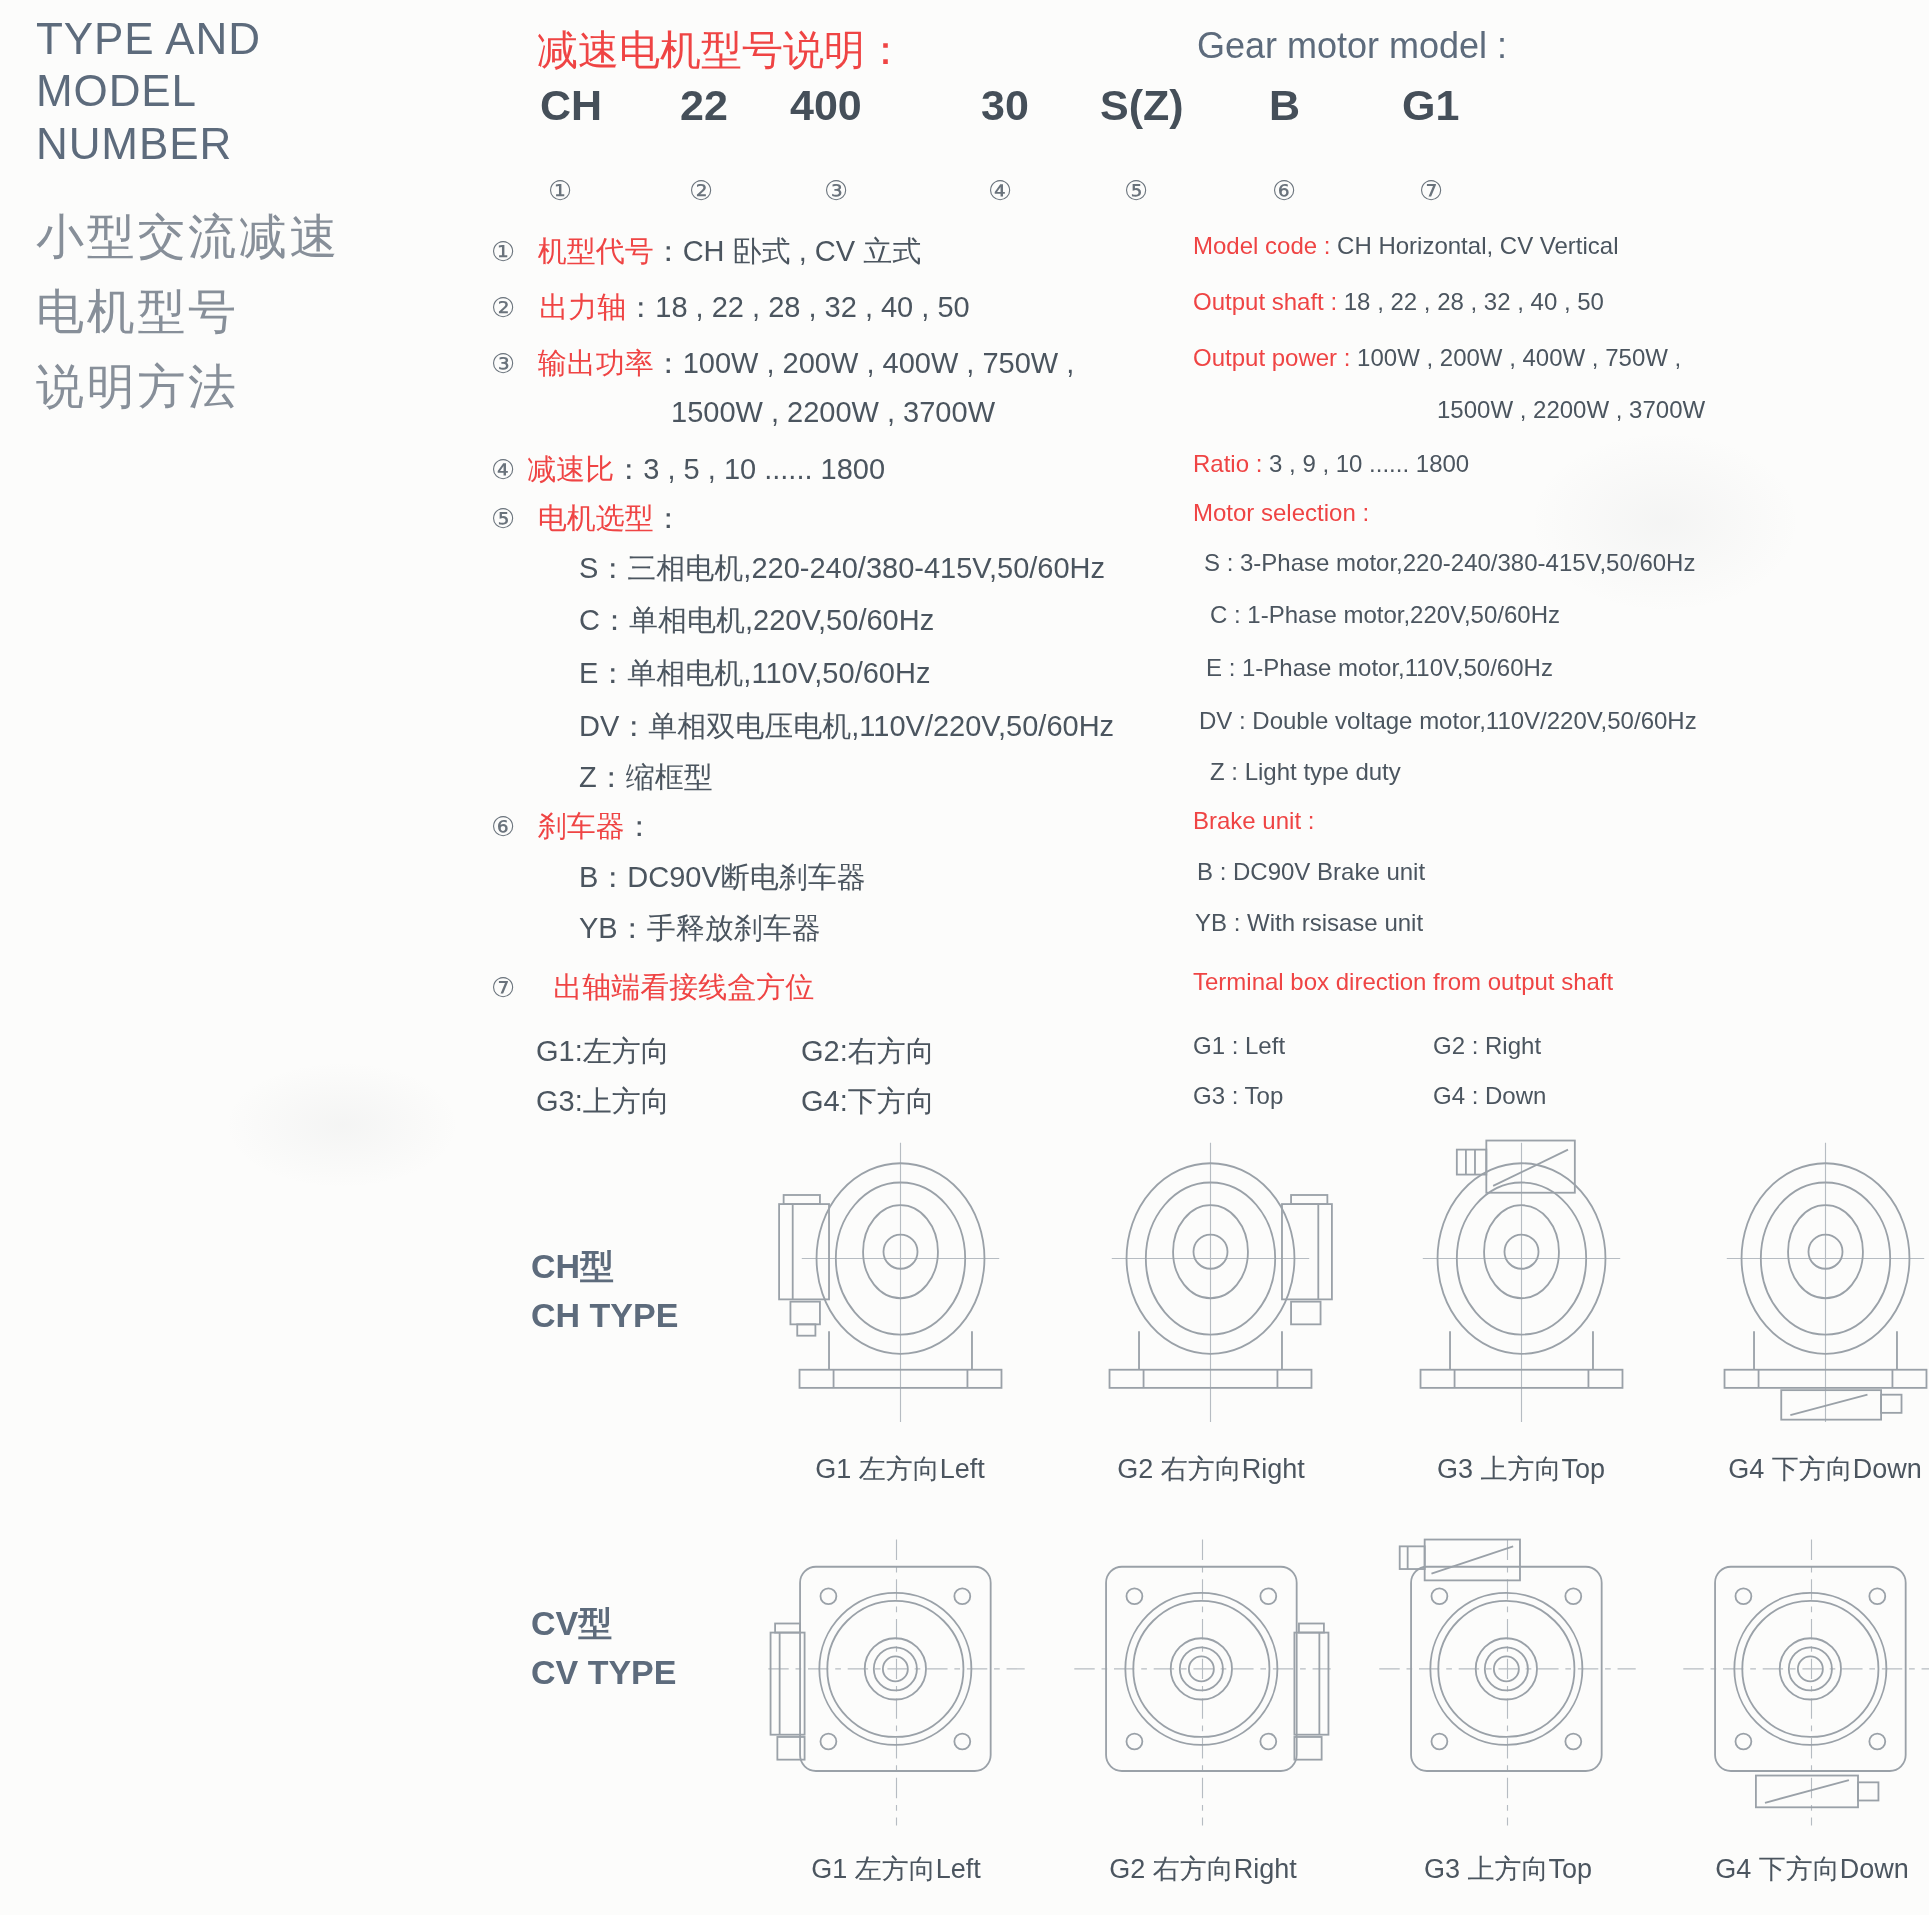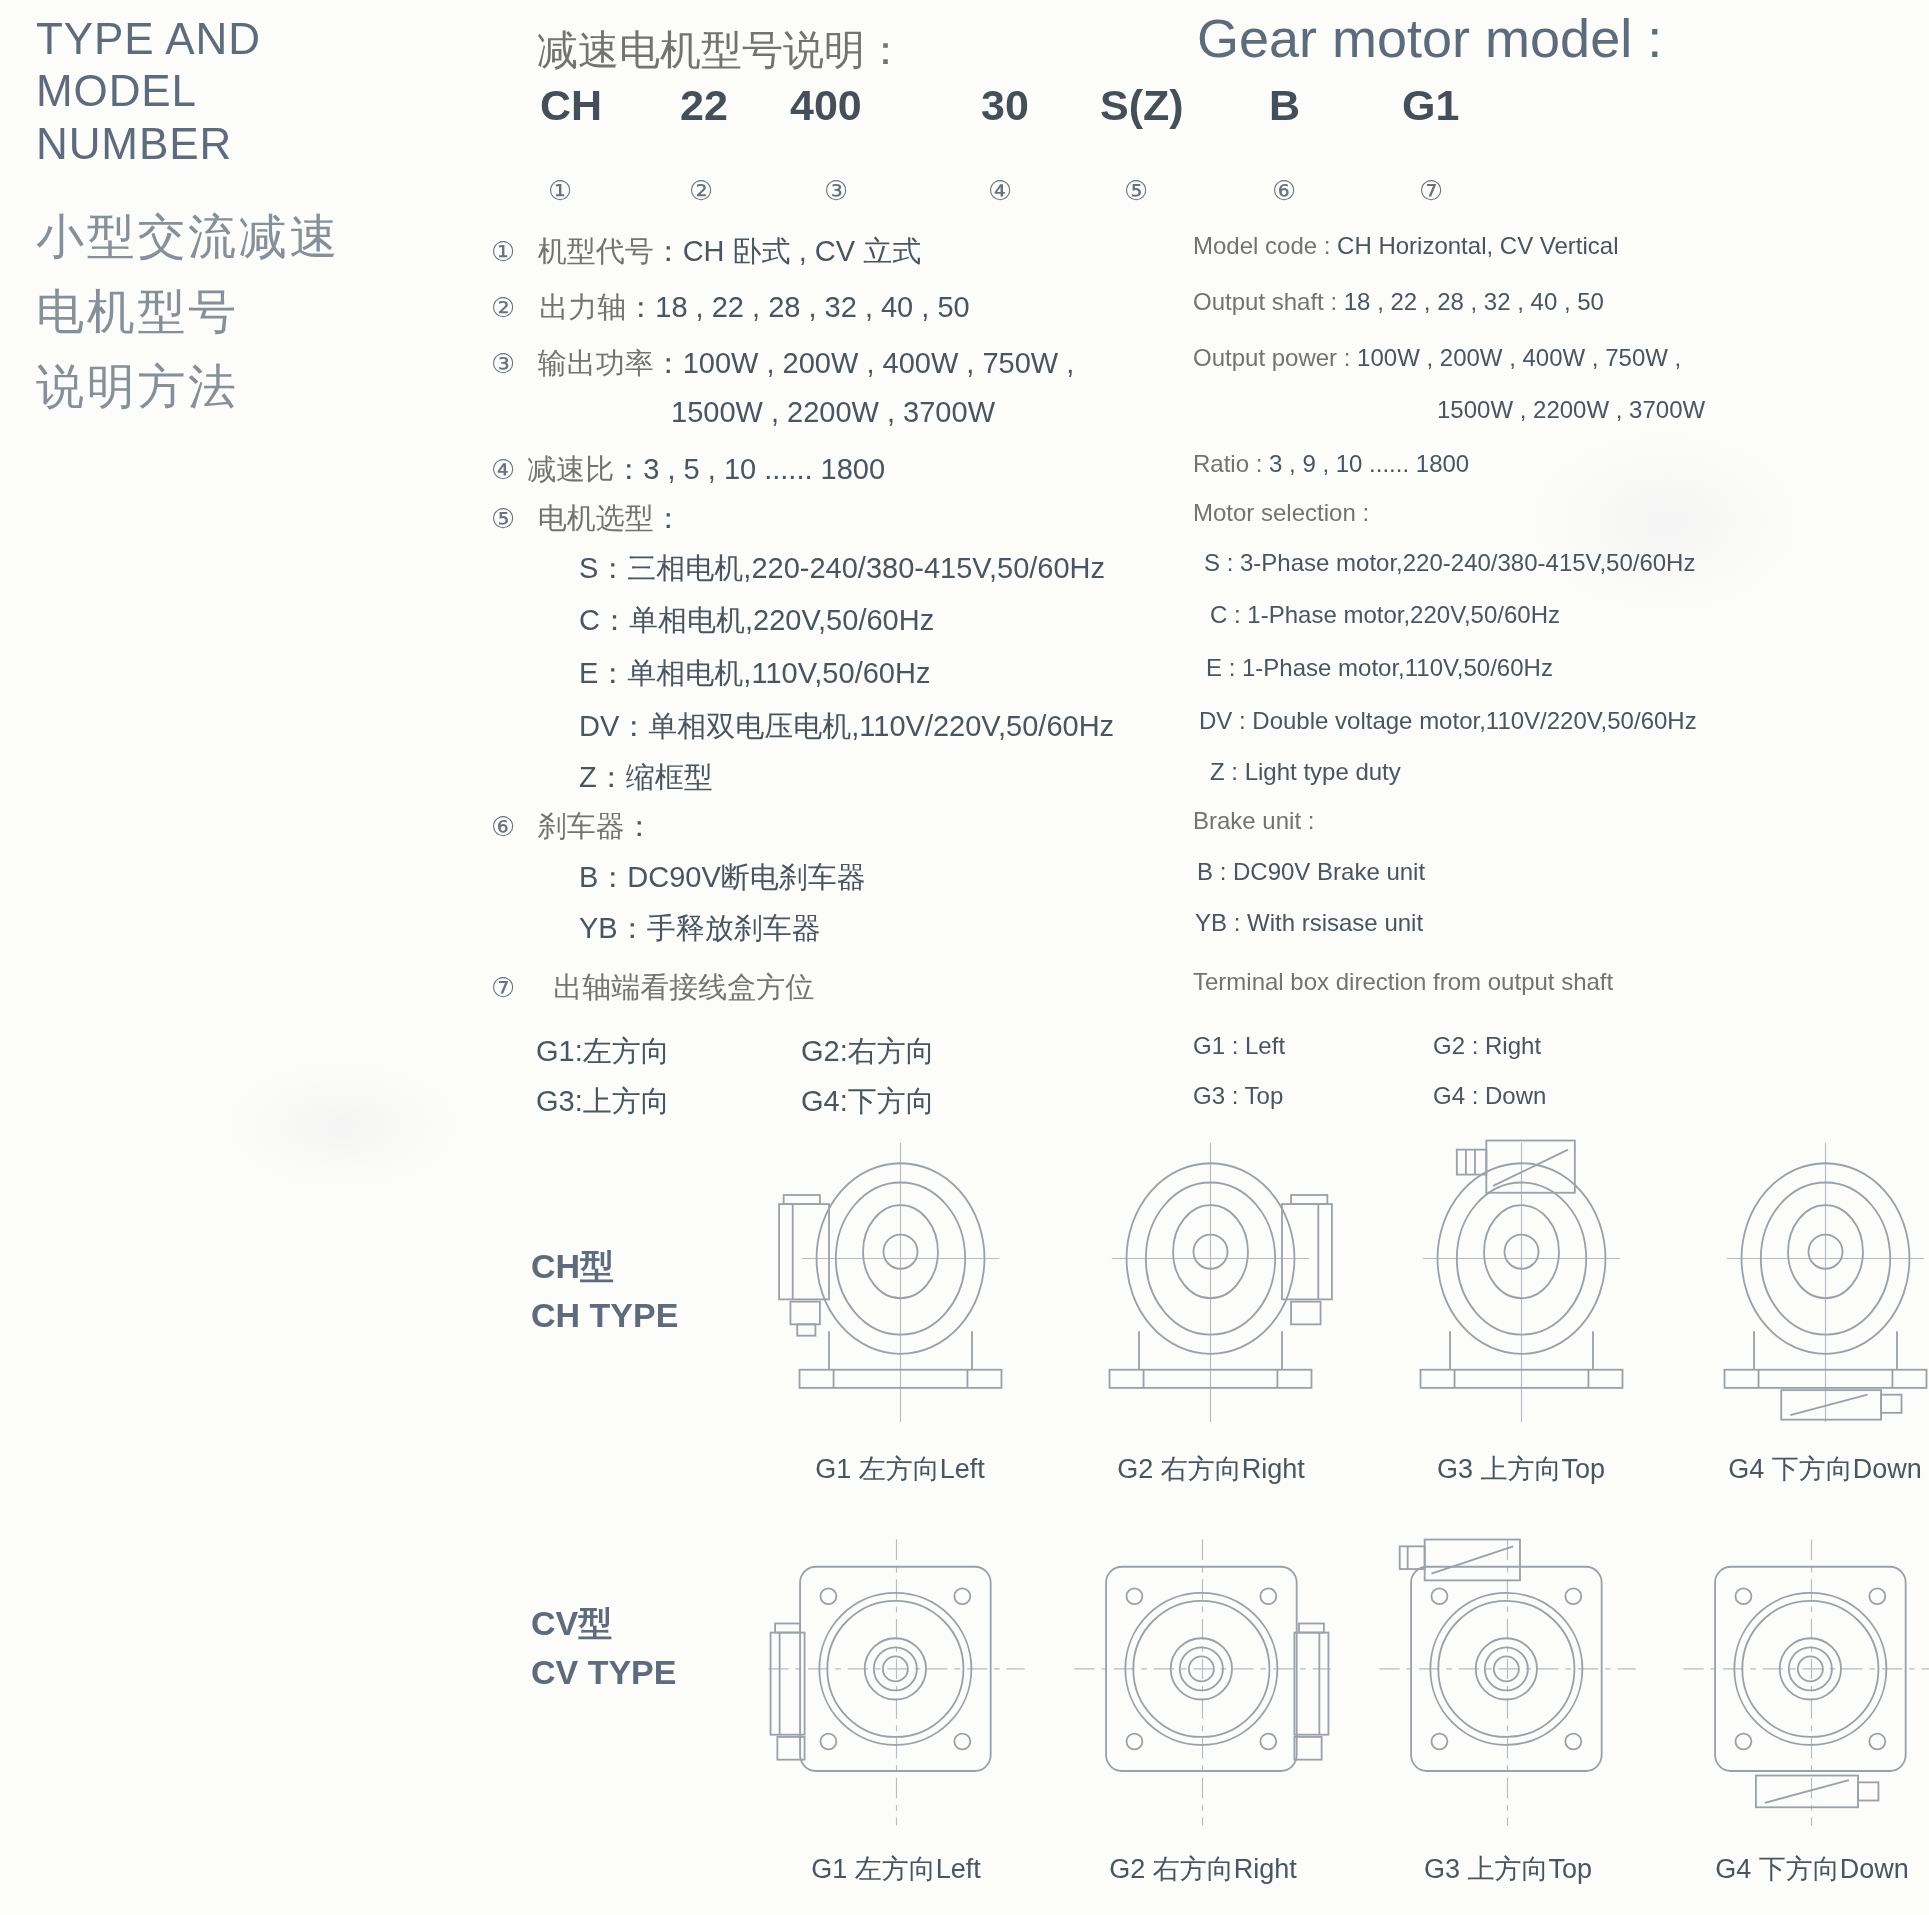--- a/index.html
+++ b/index.html
@@ -5,21 +5,21 @@
   html,body{margin:0;padding:0}
   body{
     width:1930px;height:1915px;position:relative;overflow:hidden;
     background:#fcfcfb;
     font-family:"Liberation Sans","DejaVu Sans",sans-serif;
     color:#4b555f;
   }
   .abs{position:absolute;white-space:nowrap}
   .b{font-weight:400}
   .c-head{color:#5d6b7c}
-  .c-dark{color:#737373}
+  .c-dark{color:#ef4444}
   .c-body{color:#4b555f}
   .c-zht{color:#878f99}
   .zh-line{font-size:29px}
   .en-line{font-size:24px}
   .marker{color:#6a737c;font-size:27px}
   .code-item{font-size:43px;font-weight:700;color:#454f59}
   .ctr{text-align:center}
   .caption{font-size:27px;color:#4b555f}
   .rowlabel{font-size:34px;font-weight:700;color:#5d6b7c;line-height:1.45}
   .blotch{position:absolute;border-radius:50%;pointer-events:none;
@@ -37,21 +37,21 @@
   <div>MODEL</div>
   <div>NUMBER</div>
 </div>
 <div class="abs c-zht" style="left:36px;top:200px;font-size:48px;line-height:1.56;letter-spacing:2.7px">
   <div>小型交流减速</div>
   <div>电机型号</div>
   <div>说明方法</div>
 </div>
 
 <div class="abs c-dark b" style="left:537px;top:23.4px;font-size:41px">减速电机型号说明：</div>
-<div class="abs c-head b" style="left:1197px;top:7px;font-size:54px">Gear motor model :</div>
+<div class="abs c-head b" style="left:1197px;top:25px;font-size:36px">Gear motor model :</div>
 
 <span class="abs code-item" style="left:540px;top:81px">CH</span>
 <span class="abs code-item" style="left:680px;top:81px">22</span>
 <span class="abs code-item" style="left:790px;top:81px">400</span>
 <span class="abs code-item" style="left:981px;top:81px">30</span>
 <span class="abs code-item" style="left:1100px;top:81px">S(Z)</span>
 <span class="abs code-item" style="left:1269px;top:81px">B</span>
 <span class="abs code-item" style="left:1402px;top:81px">G1</span>
 
 <span class="abs marker ctr" style="left:524px;top:175px;width:72px">①</span>

